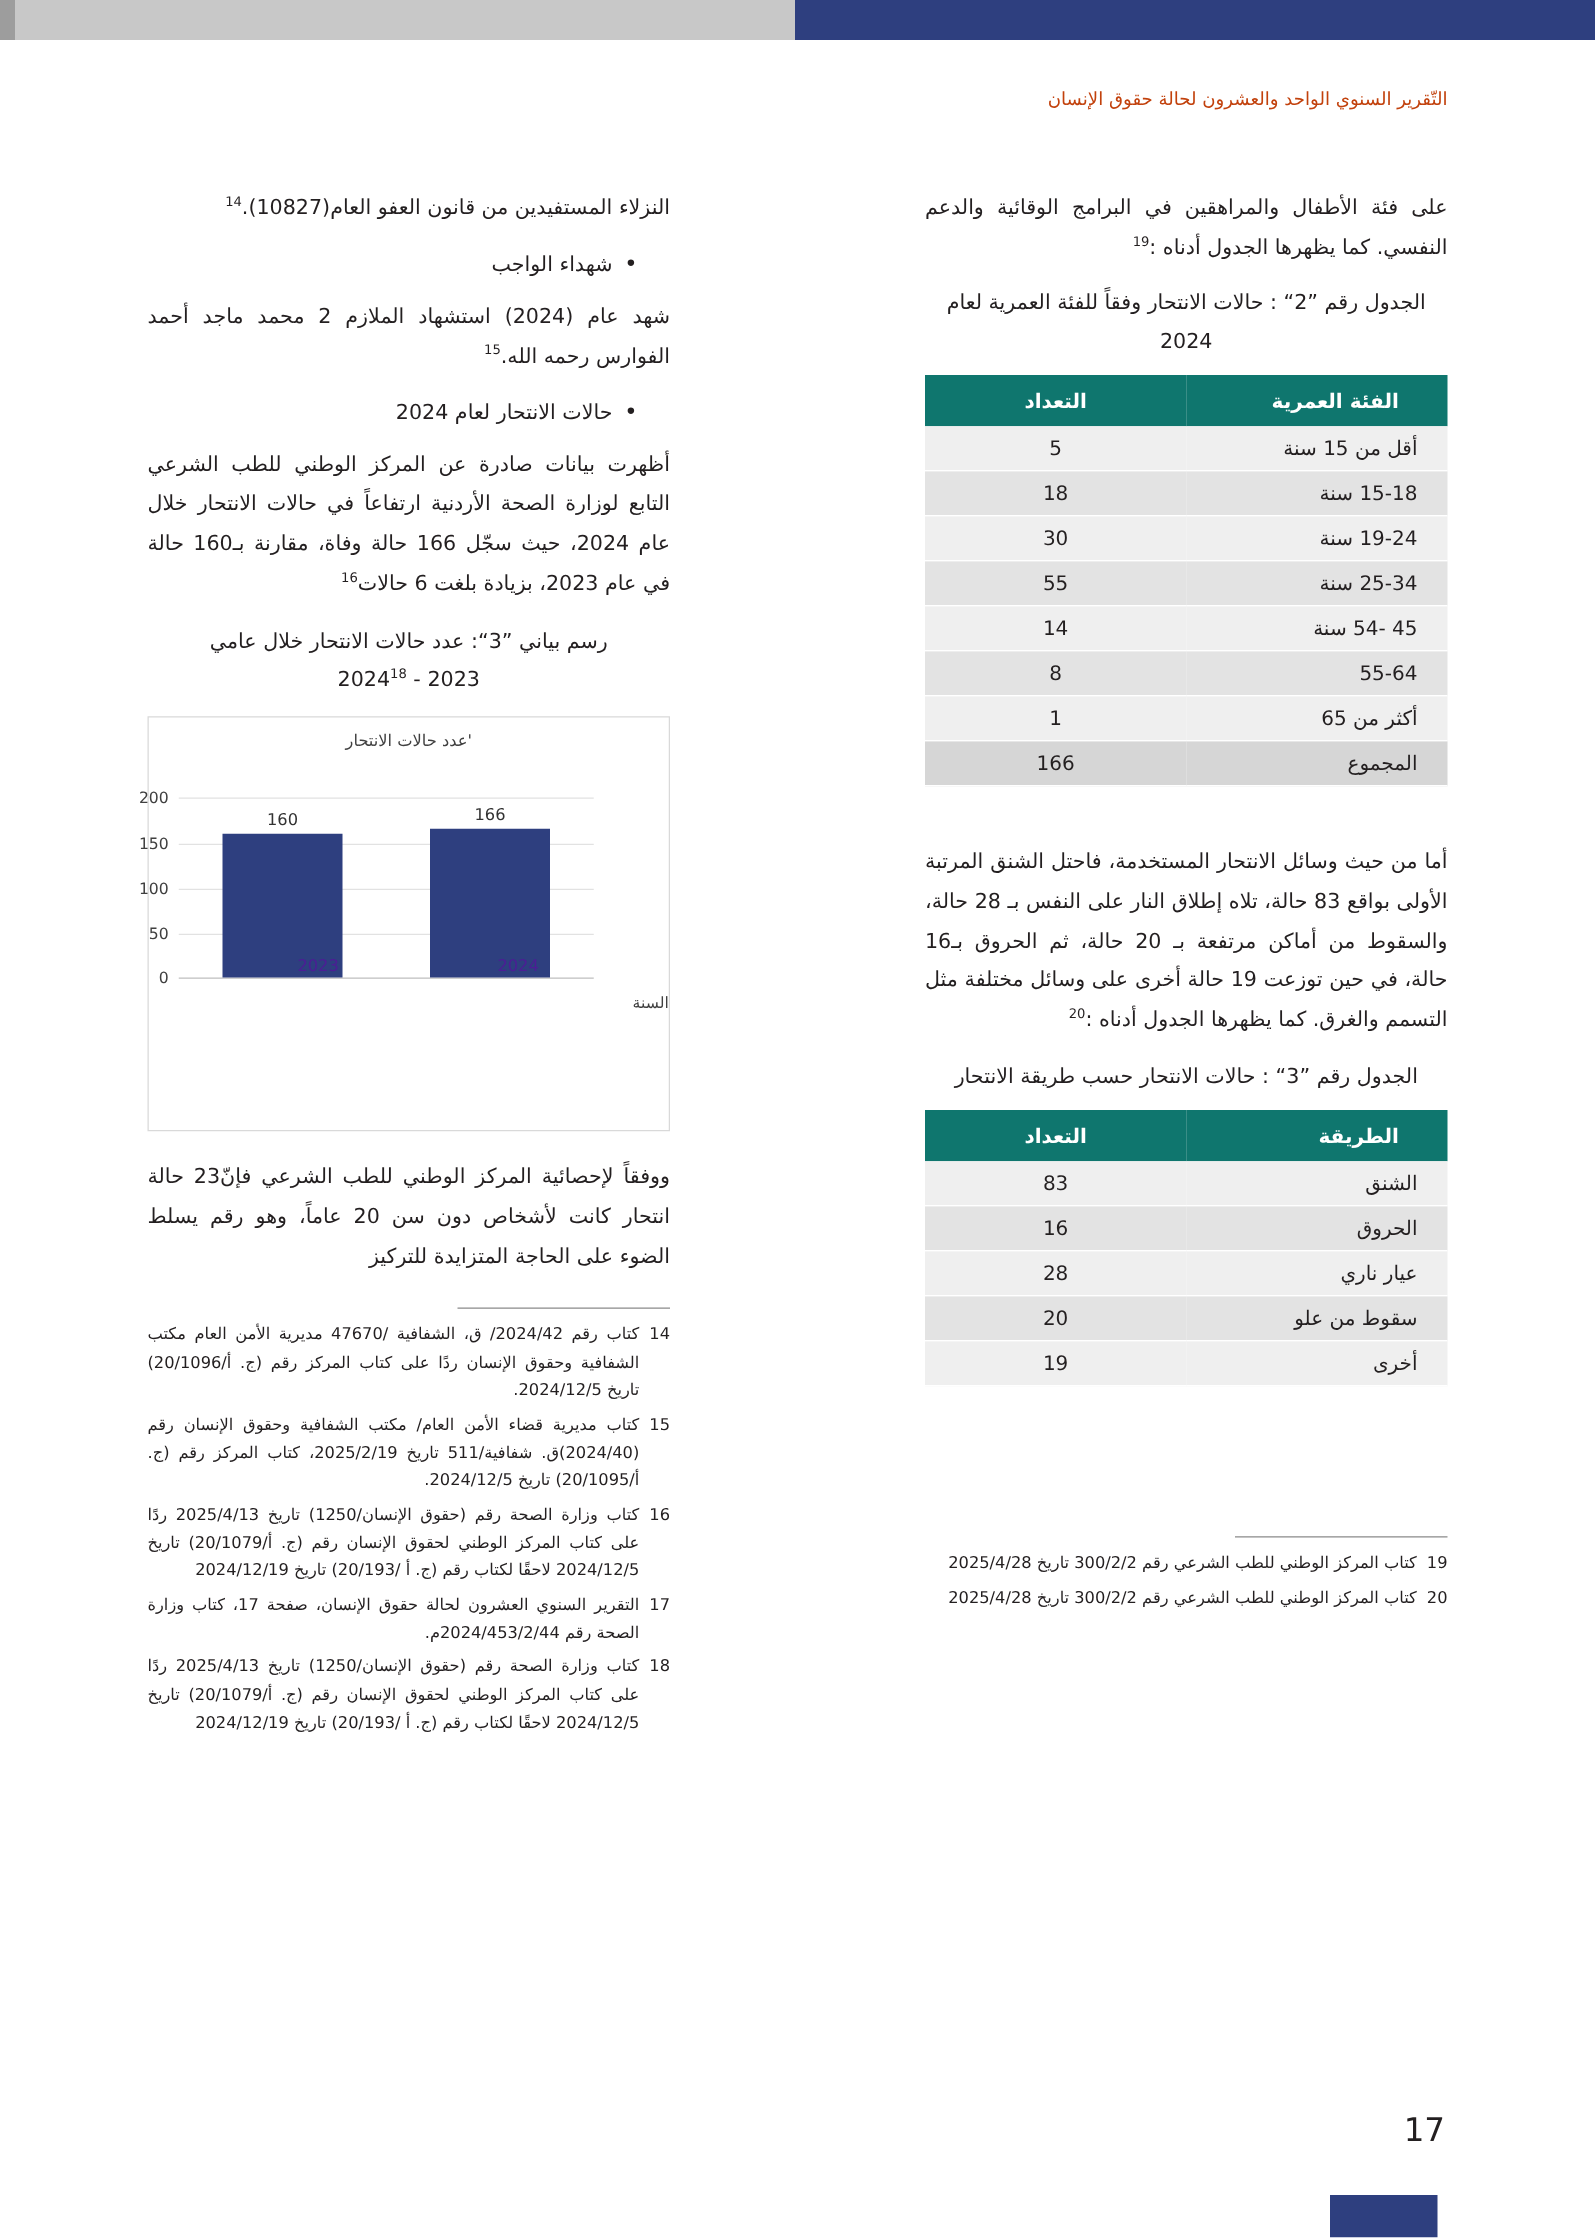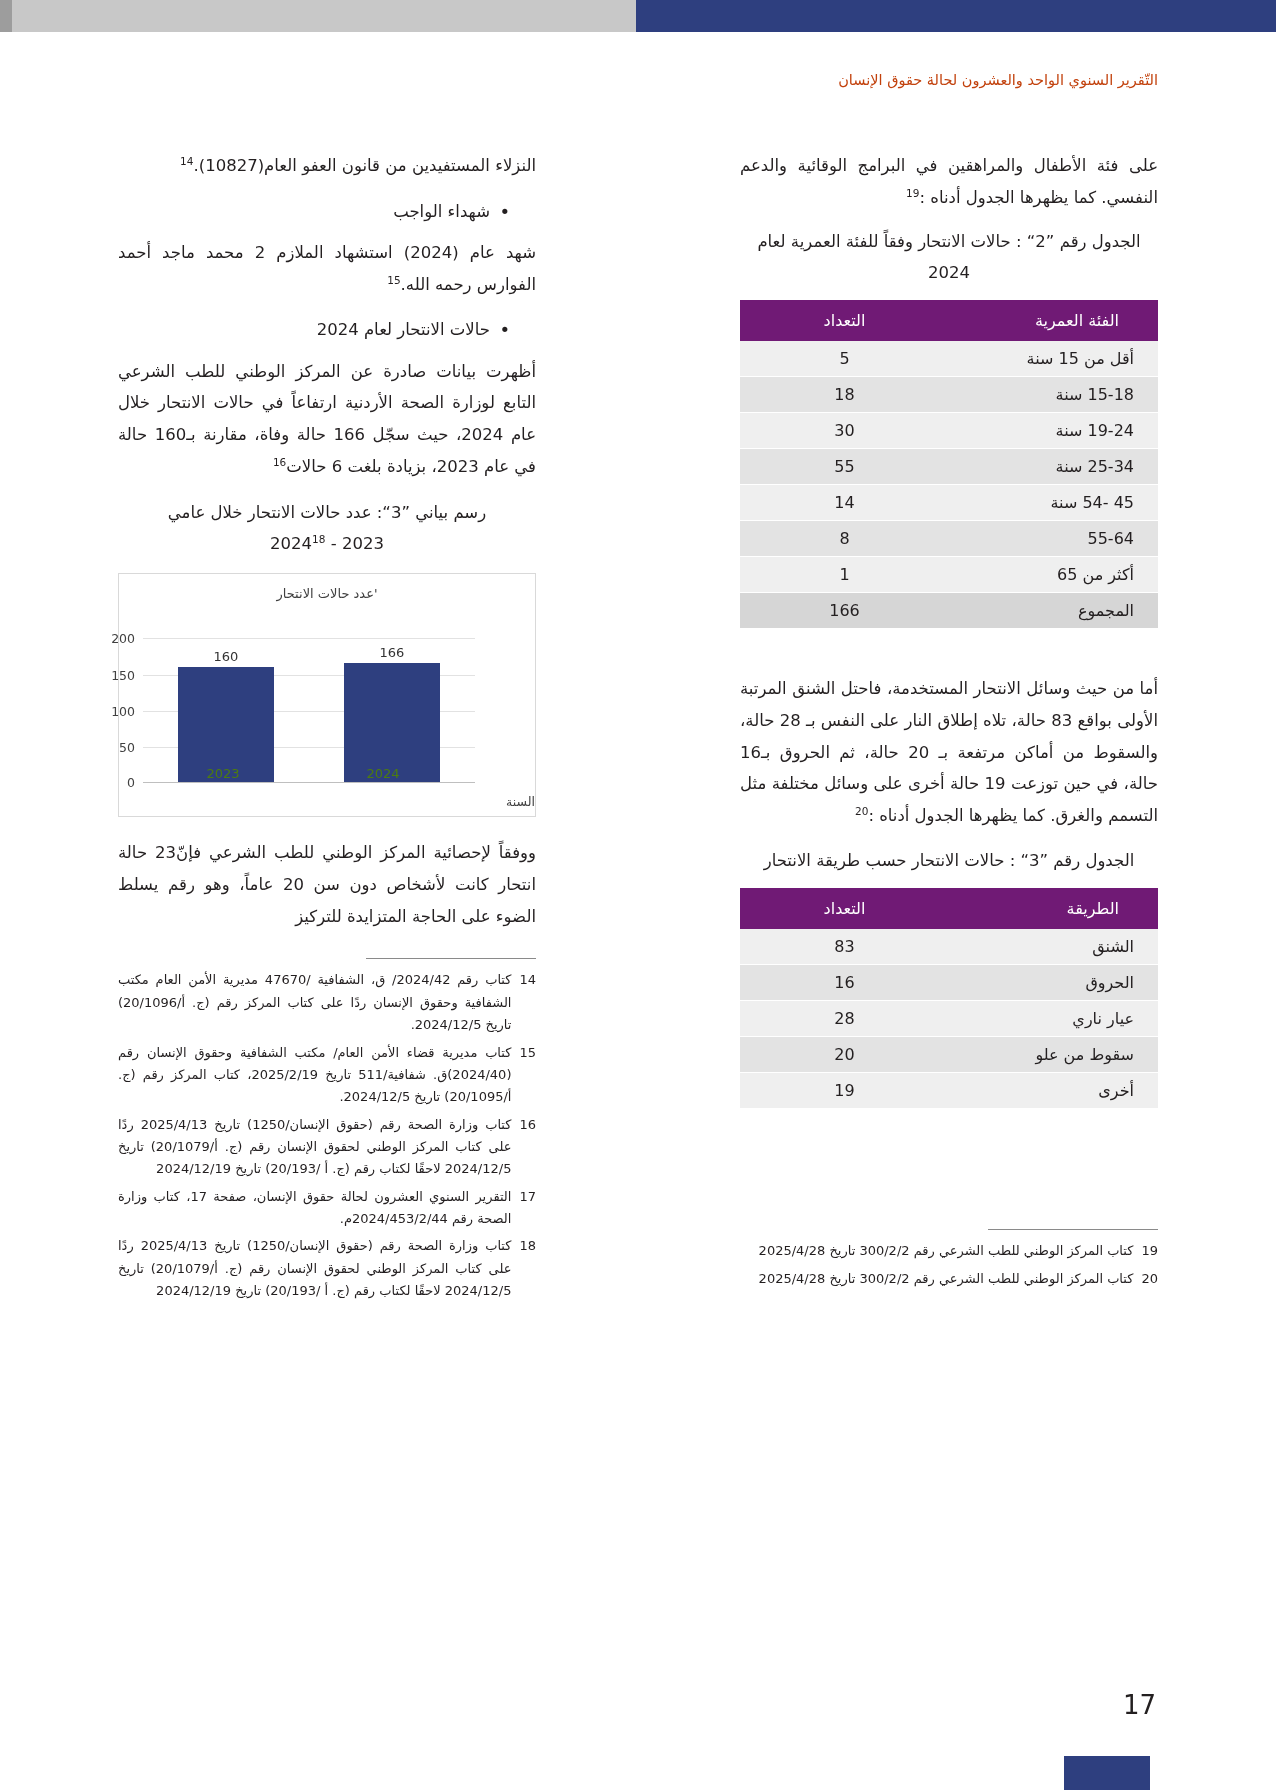--- a/index.html
+++ b/index.html
@@ -112,24 +112,24 @@
   }
 
   
   table.data {
     width: 418px;
     border-collapse: collapse;
     margin: 0 0 8px 0;
     table-layout: fixed;
   }
   table.data th {
-    background: #701a75;
+    background: #0f766e;
     color: #ffffff;
     font-size: 16px;
-    font-weight: normal;
+    font-weight: bold;
     padding: 11px 14px;
     text-align: center;
   }
   table.data th.first { text-align: right; padding-right: 39px;}
   table.data td {
     font-size: 16px;
     padding: 8px 14px;
     text-align: center;
     border-bottom: 1px solid #ffffff;
   }
@@ -137,21 +137,21 @@
     text-align: right;
     padding-right: 24px;
   }
   table.data tbody tr:nth-child(odd)  td { background: #efefef; }
   table.data tbody tr:nth-child(even) td { background: #e3e3e3; }
   table.data tbody tr.total td { background: #d6d6d6; }
 
   
   .chart-box {
     width: 418px;
-    height: 244px;
+    height: 332px;
     border: 1px solid #d9d9d9;
     background: #ffffff;
     position: relative;
     margin: 4px 0 20px 0;
     box-sizing: border-box;
   }
   .chart-title {
     position: absolute;
     top: 12px; left: 0; right: 0;
     text-align: center;
@@ -219,23 +219,23 @@
     position: absolute;
     top: 192px;
     right: 72px;
     left: 24px;
     display: flex;
     flex-direction: row-reverse;
     justify-content: space-around;
   }
   .xlabels span {
     width: 96px;
-    text-align: center;
+    text-align: right;
     font-size: 13px;
-    color: #4d7c0f;
+    color: #4c1d95;
   }
   .xaxis-title {
     position: absolute;
     top: 220px;
     left: 0; right: 0;
     text-align: right;
     font-size: 12.5px;
     color: #404040;
   }
 

